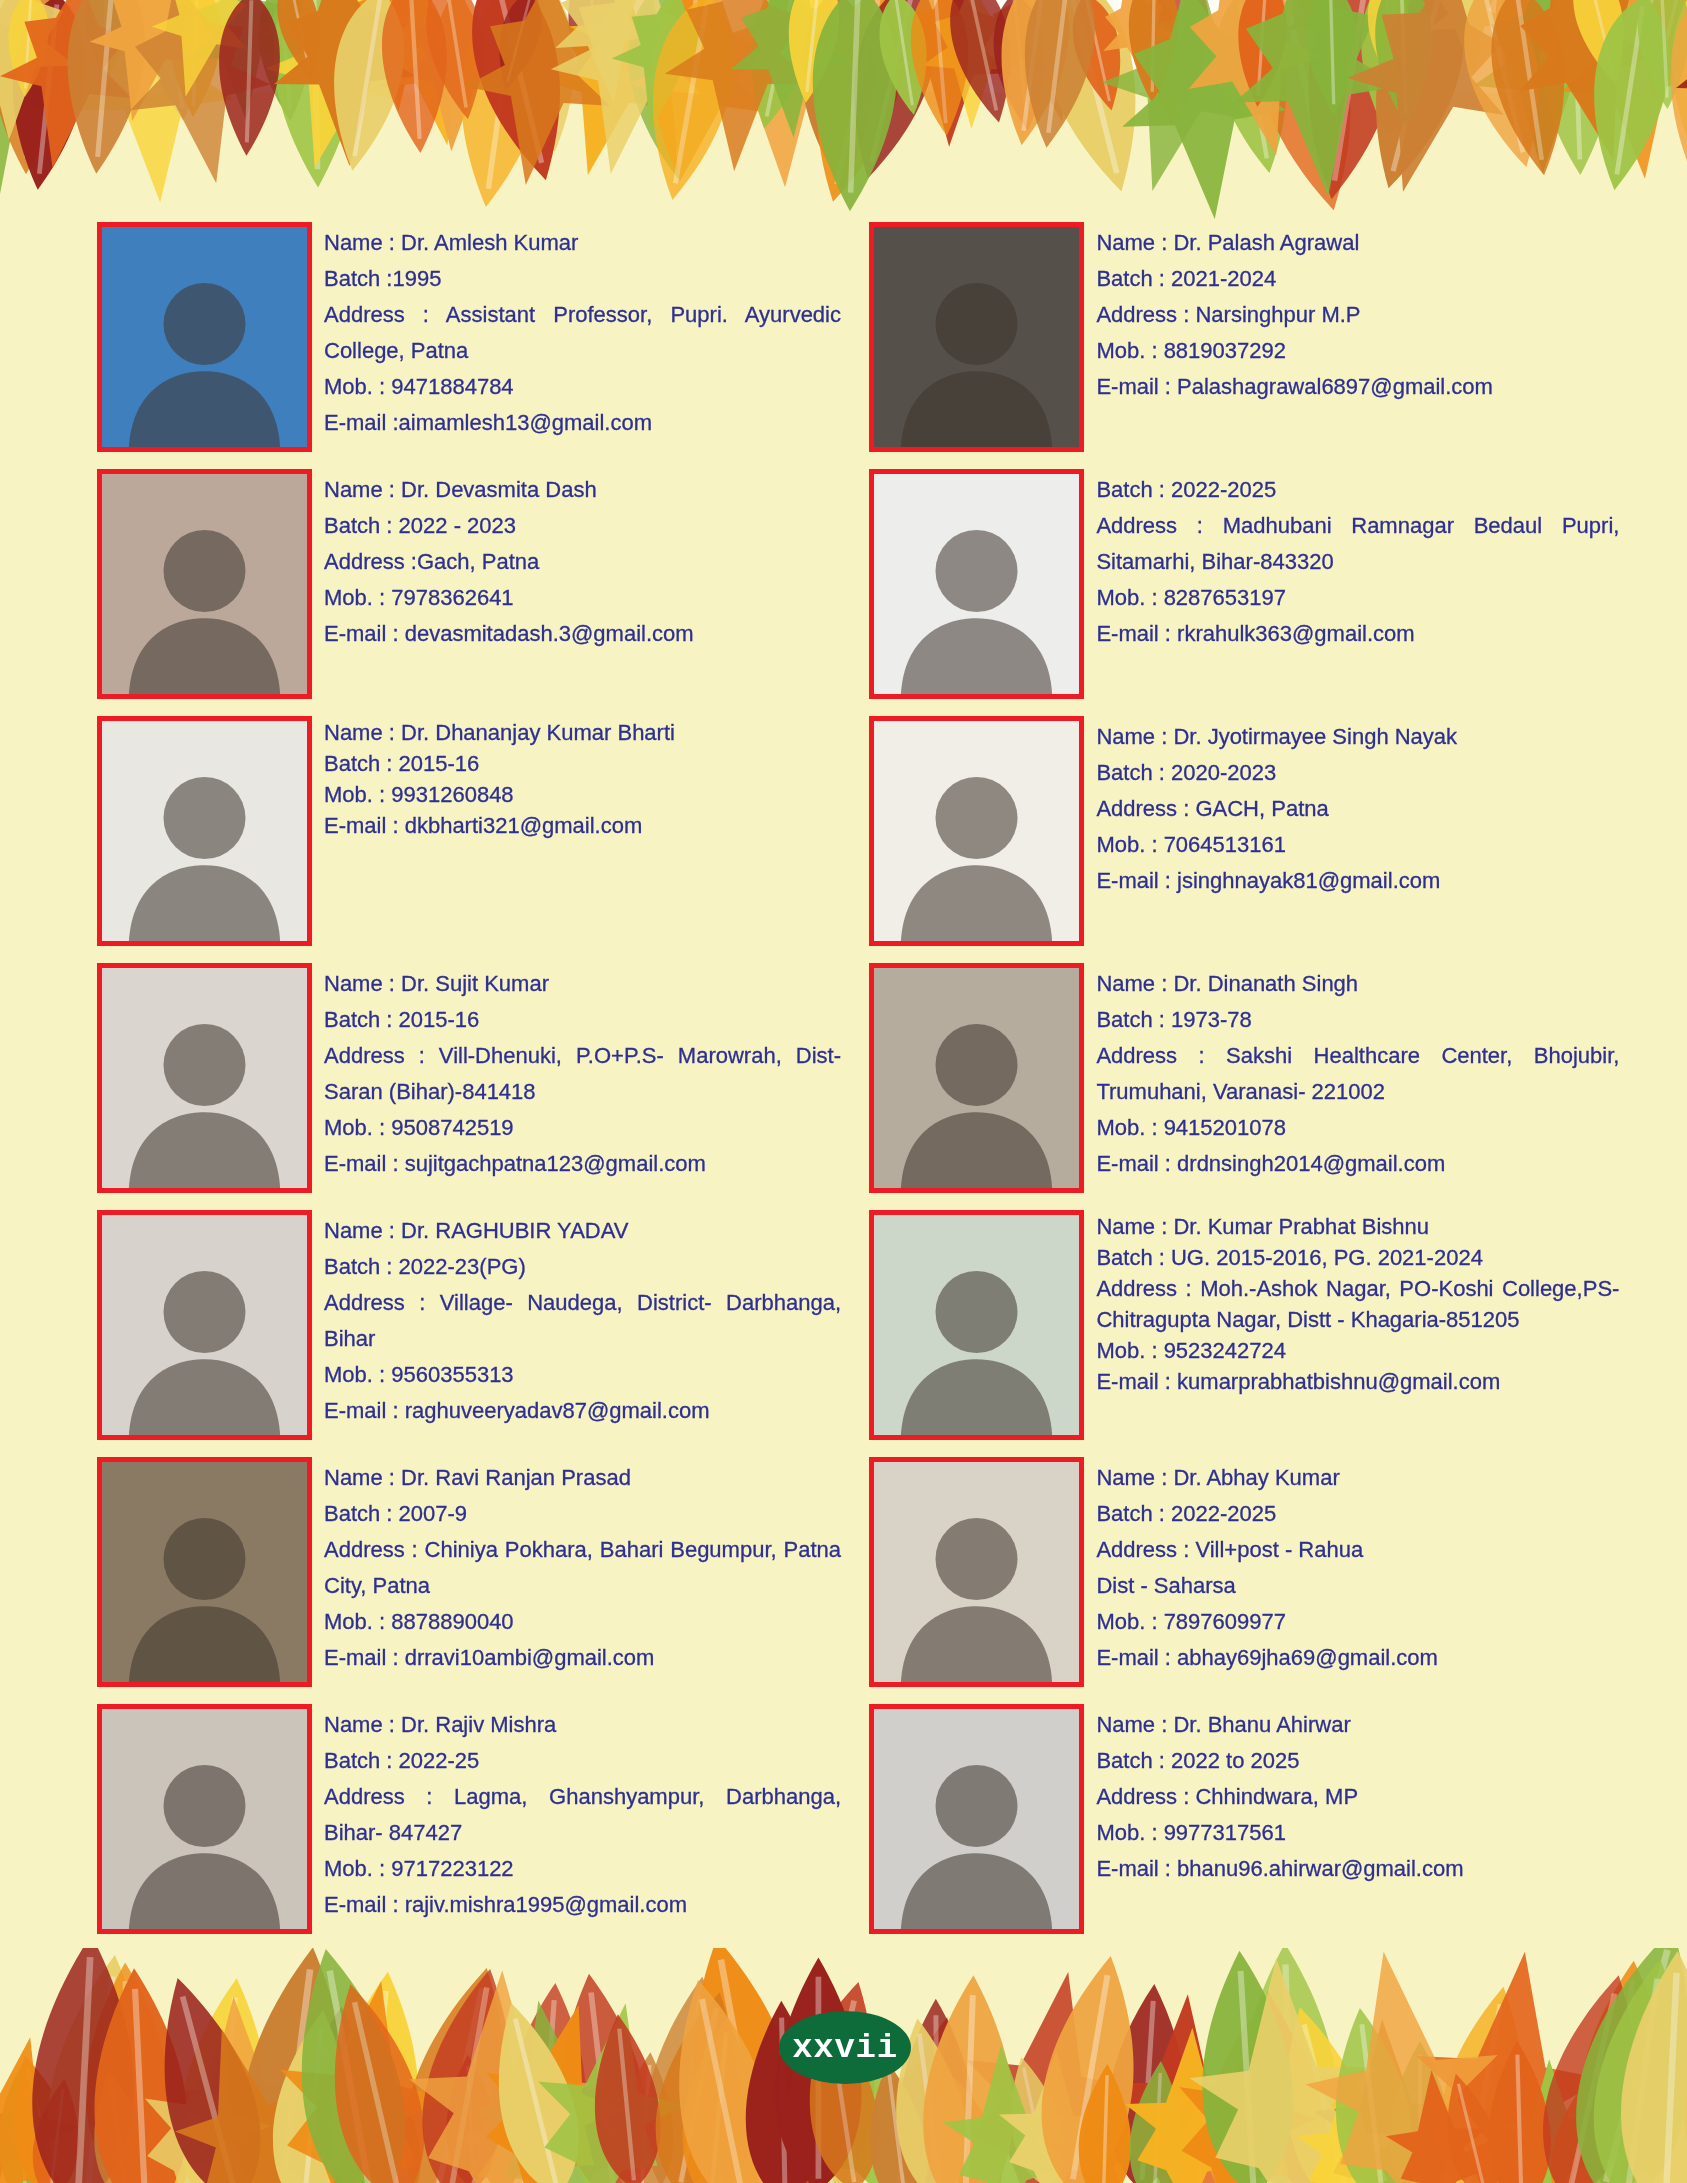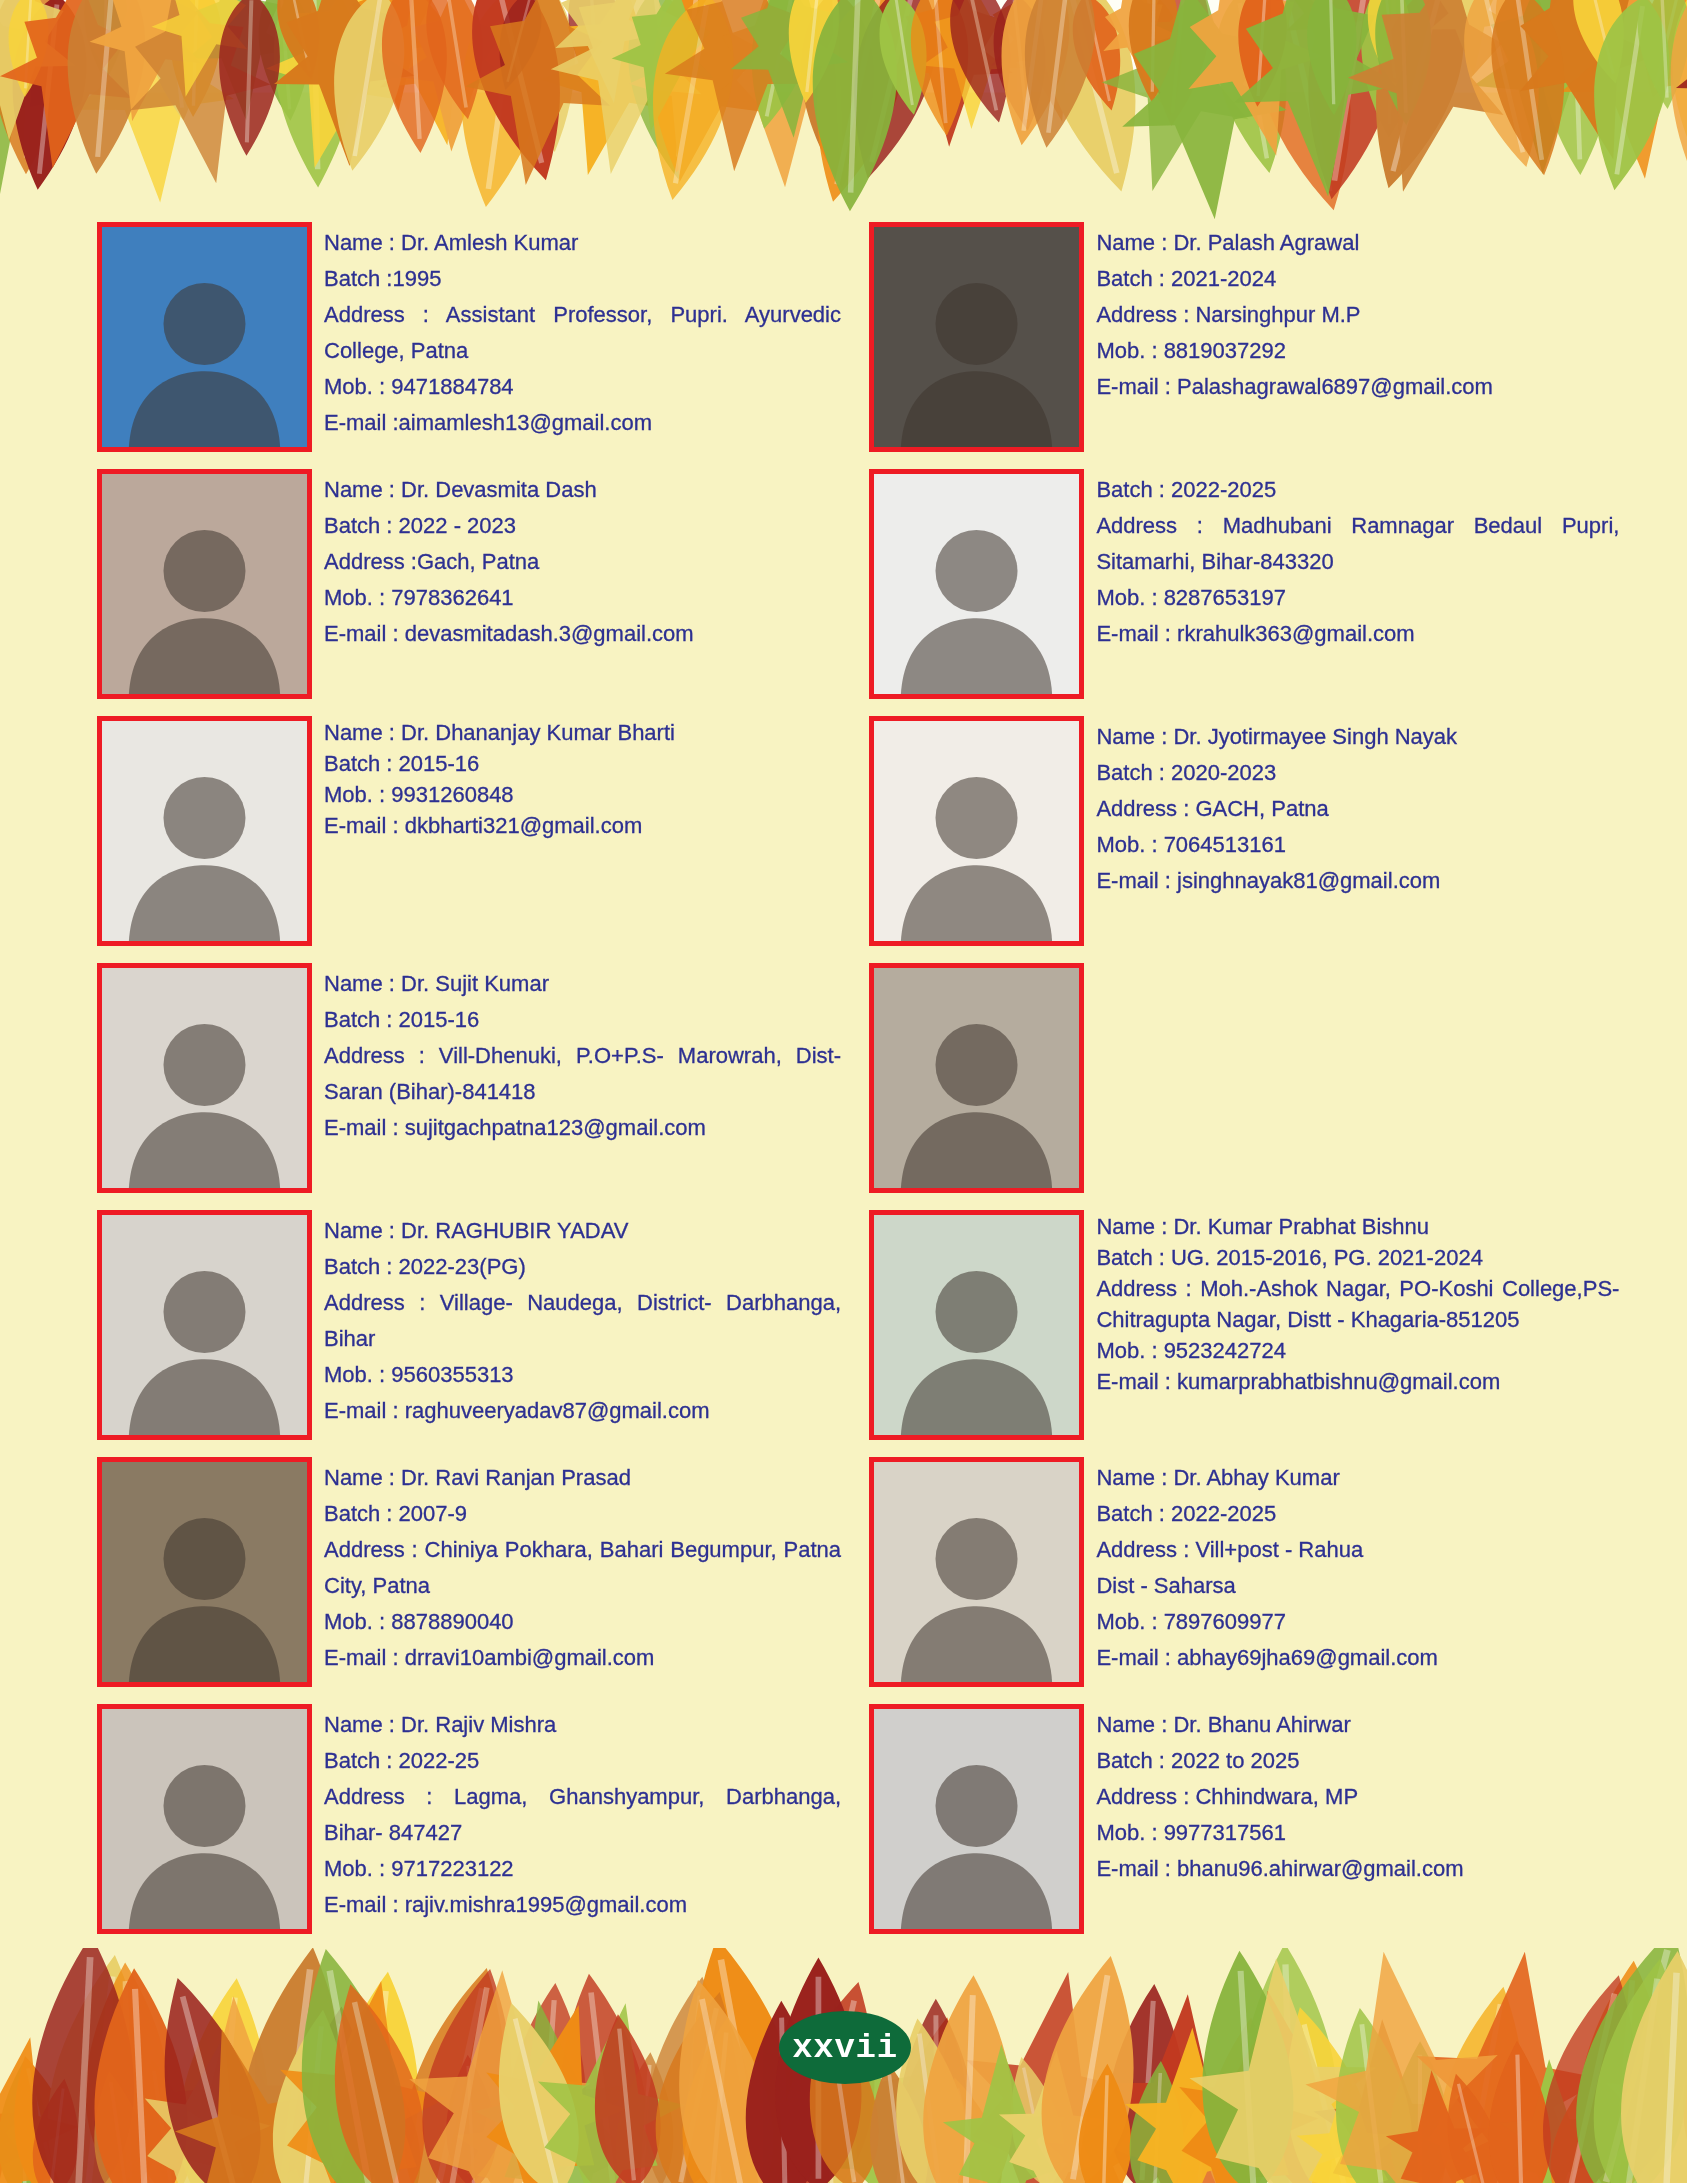--- a/index.html
+++ b/index.html
@@ -246,29 +246,37 @@
     <div class="photo" style="background: rgb(218, 213, 206);">
       <svg viewBox="0 0 100 100" preserveAspectRatio="xMidYMax meet">
         <circle cx="50" cy="40" r="20" fill="rgba(62,52,46,0.55)"></circle>
         <path d="M13 104 C13 74 32 63 50 63 C68 63 87 74 87 104 Z" fill="rgba(62,52,46,0.55)"></path>
       </svg>
     </div>
     <div class="info">
       <p>Name : Dr. Sujit Kumar</p>
       <p>Batch : 2015-16</p>
       <p class="addr">Address : Vill-Dhenuki, P.O+P.S- Marowrah, Dist- Saran (Bihar)-841418</p>
+      <p>Mob. : 9508742519</p>
       <p>E-mail : sujitgachpatna123@gmail.com</p>
     </div>
   </article>
       <article class="entry">
     <div class="photo" style="background: rgb(181, 172, 158);">
       <svg viewBox="0 0 100 100" preserveAspectRatio="xMidYMax meet">
         <circle cx="50" cy="40" r="20" fill="rgba(62,52,46,0.55)"></circle>
         <path d="M13 104 C13 74 32 63 50 63 C68 63 87 74 87 104 Z" fill="rgba(62,52,46,0.55)"></path>
       </svg>
+    </div>
+    <div class="info">
+      <p>Name : Dr. Dinanath Singh</p>
+      <p>Batch : 1973-78</p>
+      <p class="addr">Address :  Sakshi Healthcare Center, Bhojubir, Trumuhani, Varanasi- 221002</p>
+      <p>Mob. : 9415201078</p>
+      <p>E-mail : drdnsingh2014@gmail.com</p>
     </div>
   </article>
       <article class="entry">
     <div class="photo" style="background: rgb(215, 211, 204);">
       <svg viewBox="0 0 100 100" preserveAspectRatio="xMidYMax meet">
         <circle cx="50" cy="40" r="20" fill="rgba(62,52,46,0.55)"></circle>
         <path d="M13 104 C13 74 32 63 50 63 C68 63 87 74 87 104 Z" fill="rgba(62,52,46,0.55)"></path>
       </svg>
     </div>
     <div class="info">

